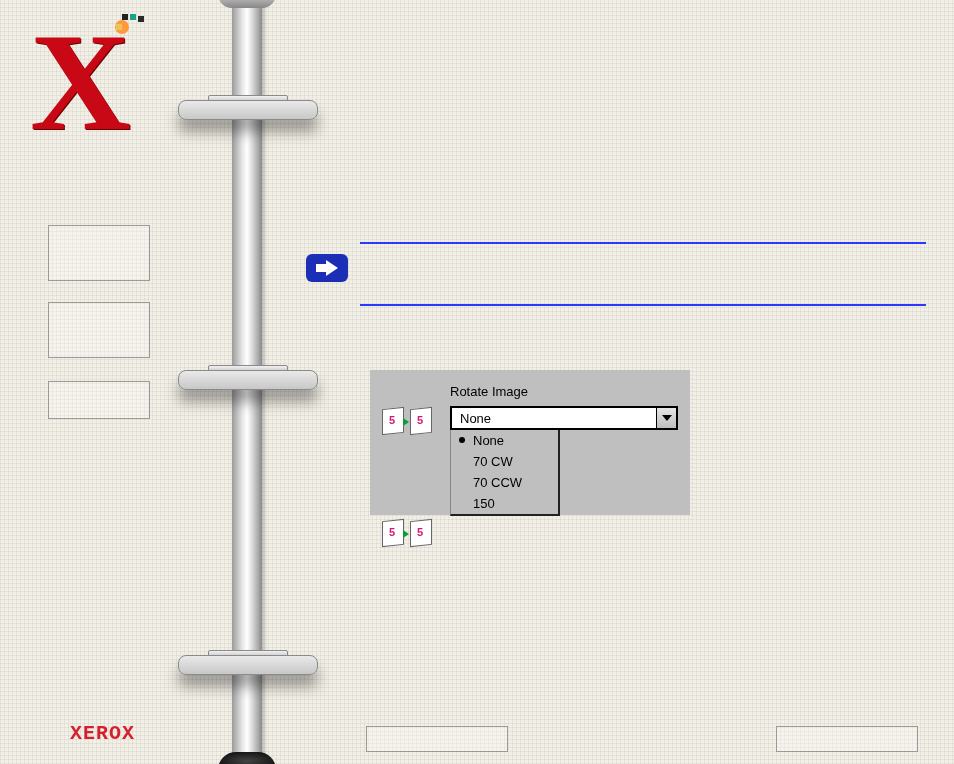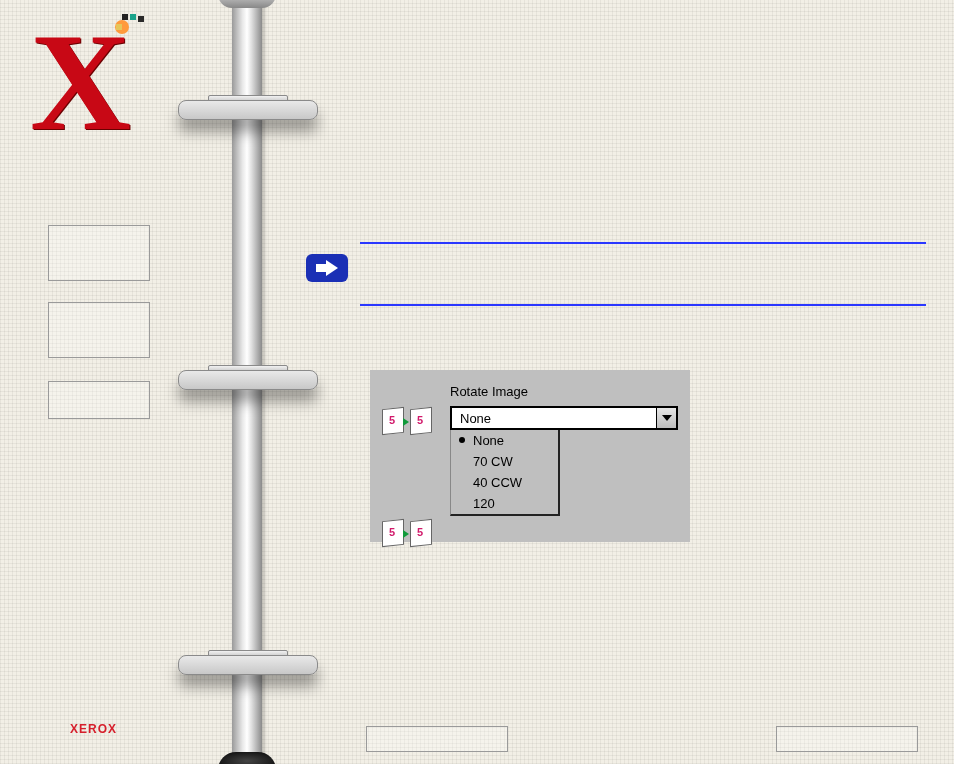--- a/index.html
+++ b/index.html
@@ -117,21 +117,21 @@
     height: 0;
     border-top: 2px solid #2b38ff;
   }
   .rule1 { top: 242px; }
   .rule2 { top: 304px; }
 
   
   .panel {
     position: absolute;
     left: 370px; top: 370px;
-    width: 320px; height: 172px;
+    width: 320px; height: 145px;
     background: #bfbfbf;
     border: 0;
   }
   .panel .lbl {
     position: absolute; left: 80px; top: 14px;
     font-size: 13px; color: #000;
   }
   .panel .iconcell {
     position: absolute; left: 10px; width: 56px; height: 30px;
   }
@@ -192,22 +192,22 @@
   }
   .dropdown .opt.sel::before {
     content: "";
     position: absolute; left: 8px; top: 7px;
     width: 6px; height: 6px; background: #000; border-radius: 50%;
   }
 
   
   .footer-logo {
     position: absolute; left: 70px; top: 722px;
-    font-family: Liberation Sans, sans-serif; font-weight: 700;
-    font-size: 12px; color: #d61f2c; letter-spacing: 1px;
+    font-family: Liberation Mono, monospace; font-weight: 700;
+    font-size: 20px; color: #d61f2c; letter-spacing: 1px;
   }
   .footer-btn {
     position: absolute; top: 726px;
     height: 26px; background: rgba(255,255,255,0.25);
     border: 1px solid #9a9a9a;
   }
   .fb1 { left: 366px; width: 142px; }
   .fb2 { left: 776px; width: 142px; }
 </style>
 </head>
@@ -267,22 +267,22 @@
     <div class="combo">
       <div class="val">None</div>
       <div class="btn">
         <div class="tri"></div>
       </div>
     </div>
 
     <div class="dropdown">
       <div class="opt sel">None</div>
       <div class="opt">70 CW</div>
-      <div class="opt">40 CCW</div>
-      <div class="opt">120</div>
+      <div class="opt">70 CCW</div>
+      <div class="opt">150</div>
     </div>
 
     <div class="iconcell ic2">
       <div class="pg a"></div>
         <div class="pg b"></div>
       <div class="num n1">5</div>
       <div class="num n2">5</div>
       <div class="arrow"></div>
     </div>
   </div>

